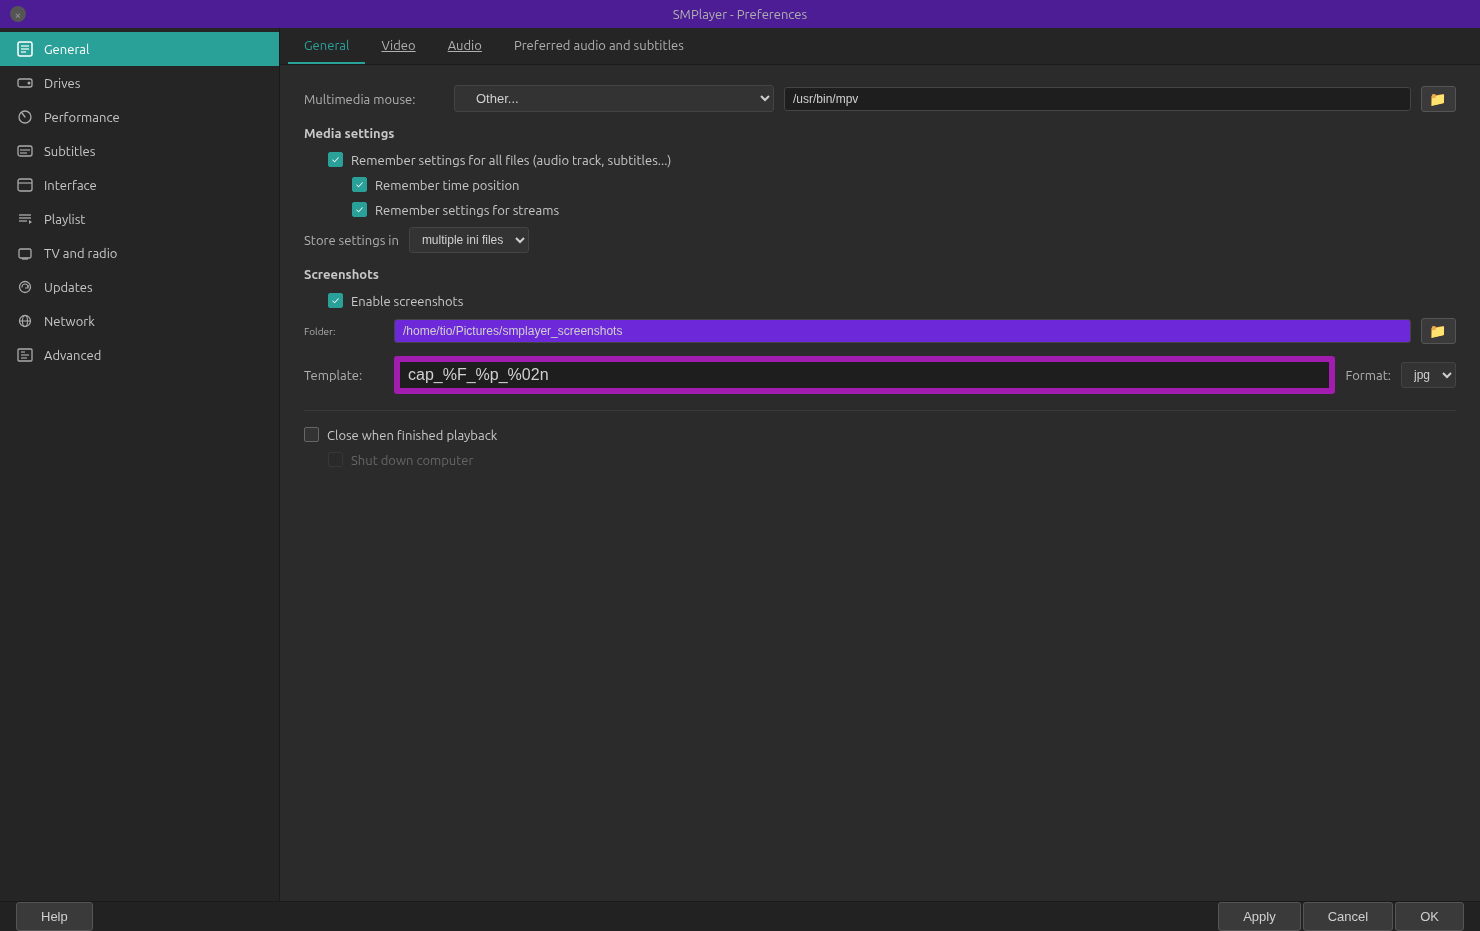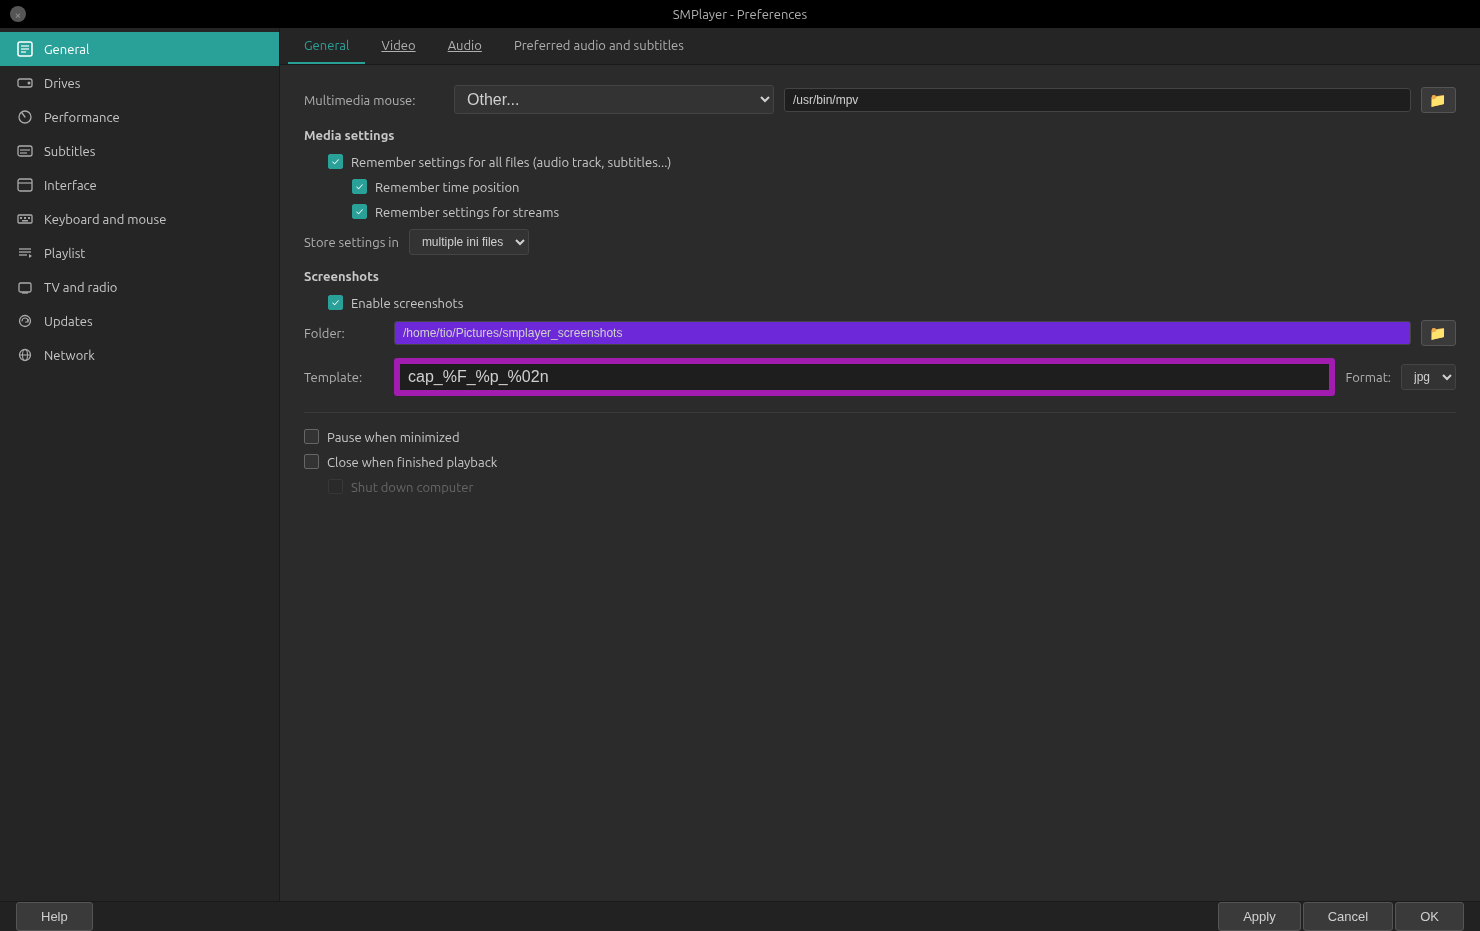--- a/index.html
+++ b/index.html
@@ -8,21 +8,21 @@
       font-family: "Segoe UI", Ubuntu, sans-serif;
       font-size: 13px;
       color: #d0d0d0;
       width: 1480px;
       height: 931px;
       overflow: hidden;
       display: flex;
       flex-direction: column;
     }
     .titlebar {
-      background: #000000;
+      background: #4c1d95;
       height: 28px;
       display: flex;
       align-items: center;
       justify-content: center;
       position: relative;
       flex-shrink: 0;
     }
     .titlebar-title {
       font-size: 13px;
       color: #b0b0b0;
@@ -121,23 +121,23 @@
       gap: 10px;
     }
     .settings-label {
       color: #b0b0b0;
       min-width: 140px;
     }
     .engine-select {
       background: #333;
       border: 1px solid #444;
       color: #d0d0d0;
-      padding: 4px 8px;
-      border-radius: 3px;
-      font-size: 16px;
+      padding: 4px 17px;
+      border-radius: 3px;
+      font-size: 13px;
       flex: 1;
       max-width: 320px;
     }
     .path-field {
       background: #1e1e1e;
       border: 1px solid #444;
       color: #d0d0d0;
       padding: 4px 8px;
       border-radius: 3px;
       font-size: 12px;
@@ -230,21 +230,21 @@
     }
     .folder-row {
       display: flex;
       align-items: center;
       gap: 10px;
       margin-bottom: 12px;
     }
     .folder-label {
       color: #b0b0b0;
       min-width: 80px;
-      font-size: 13px;
+      font-size: 10px;
     }
     .folder-path {
       flex: 1;
       background: #6d28d9;
       border: 1px solid #444;
       color: #d0d0d0;
       padding: 4px 8px;
       font-size: 12px;
       border-radius: 3px;
     }
@@ -360,32 +360,20 @@
         <svg width="16" height="16" viewBox="0 0 16 16">
             <rect x="1" y="2" width="14" height="12" rx="2" fill="none" stroke="#aaa" stroke-width="1.3"></rect>
             <line x1="1" y1="6" x2="15" y2="6" stroke="#aaa" stroke-width="1.2"></line>
           </svg>
       </span>
       <span class="sidebar-label">Interface</span>
     </div>
     <div class="sidebar-item">
       <span class="sidebar-icon">
         <svg width="16" height="16" viewBox="0 0 16 16">
-            <rect x="1" y="4" width="14" height="8" rx="1" fill="none" stroke="#aaa" stroke-width="1.3"></rect>
-            <rect x="3" y="6" width="2" height="2" rx="0.3" fill="#aaa"></rect>
-            <rect x="7" y="6" width="2" height="2" rx="0.3" fill="#aaa"></rect>
-            <rect x="11" y="6" width="2" height="2" rx="0.3" fill="#aaa"></rect>
-            <rect x="5" y="9" width="6" height="1.5" rx="0.3" fill="#aaa"></rect>
-          </svg>
-      </span>
-      <span class="sidebar-label">Keyboard and mouse</span>
-    </div>
-    <div class="sidebar-item">
-      <span class="sidebar-icon">
-        <svg width="16" height="16" viewBox="0 0 16 16">
             <line x1="2" y1="4" x2="14" y2="4" stroke="#aaa" stroke-width="1.3"></line>
             <line x1="2" y1="7" x2="14" y2="7" stroke="#aaa" stroke-width="1.3"></line>
             <line x1="2" y1="10" x2="10" y2="10" stroke="#aaa" stroke-width="1.3"></line>
             <polygon points="12,9 15,11 12,13" fill="#aaa"></polygon>
           </svg>
       </span>
       <span class="sidebar-label">Playlist</span>
     </div>
     <div class="sidebar-item">
       <span class="sidebar-icon">
@@ -408,20 +396,31 @@
     </div>
     <div class="sidebar-item">
       <span class="sidebar-icon">
         <svg width="16" height="16" viewBox="0 0 16 16">
             <circle cx="8" cy="8" r="5.5" fill="none" stroke="#aaa" stroke-width="1.3"></circle>
             <ellipse cx="8" cy="8" rx="2.5" ry="5.5" fill="none" stroke="#aaa" stroke-width="1.1"></ellipse>
             <line x1="2.5" y1="8" x2="13.5" y2="8" stroke="#aaa" stroke-width="1.1"></line>
           </svg>
       </span>
       <span class="sidebar-label">Network</span>
+    </div>
+    <div class="sidebar-item">
+      <span class="sidebar-icon">
+        <svg width="16" height="16" viewBox="0 0 16 16">
+            <rect x="1" y="2" width="14" height="12" rx="1" fill="none" stroke="#aaa" stroke-width="1.3"></rect>
+            <line x1="4" y1="5" x2="8" y2="5" stroke="#aaa" stroke-width="1.2"></line>
+            <line x1="4" y1="8" x2="12" y2="8" stroke="#aaa" stroke-width="1.2"></line>
+            <line x1="4" y1="11" x2="10" y2="11" stroke="#aaa" stroke-width="1.2"></line>
+          </svg>
+      </span>
+      <span class="sidebar-label">Advanced</span>
     </div>
   </div>
 
   <div class="content-area">
 
     <div class="tabs-bar">
       <div class="tab active">
         <span>General</span>
       </div>
       <div class="tab">
@@ -481,24 +480,20 @@
 
       <div class="template-row">
         <span class="template-label">Template:</span>
         <input class="template-input" type="text" value="cap_%F_%p_%02n" style="">
         <span class="format-label">Format:</span>
         <select class="format-select"><option>jpg</option></select>
       </div>
 
       <div class="separator"></div>
 
-      <div class="checkbox-row" style="margin-bottom:10px;">
-        <div class="cb"></div>
-        <span class="cb-label">Pause when minimized</span>
-      </div>
 
       <div class="checkbox-row" style="margin-bottom:10px;">
         <div class="cb"></div>
         <span class="cb-label">Close when finished playback</span>
       </div>
 
       <div class="checkbox-row indented">
         <div class="cb disabled"></div>
         <span class="cb-label disabled">Shut down computer</span>
       </div>

